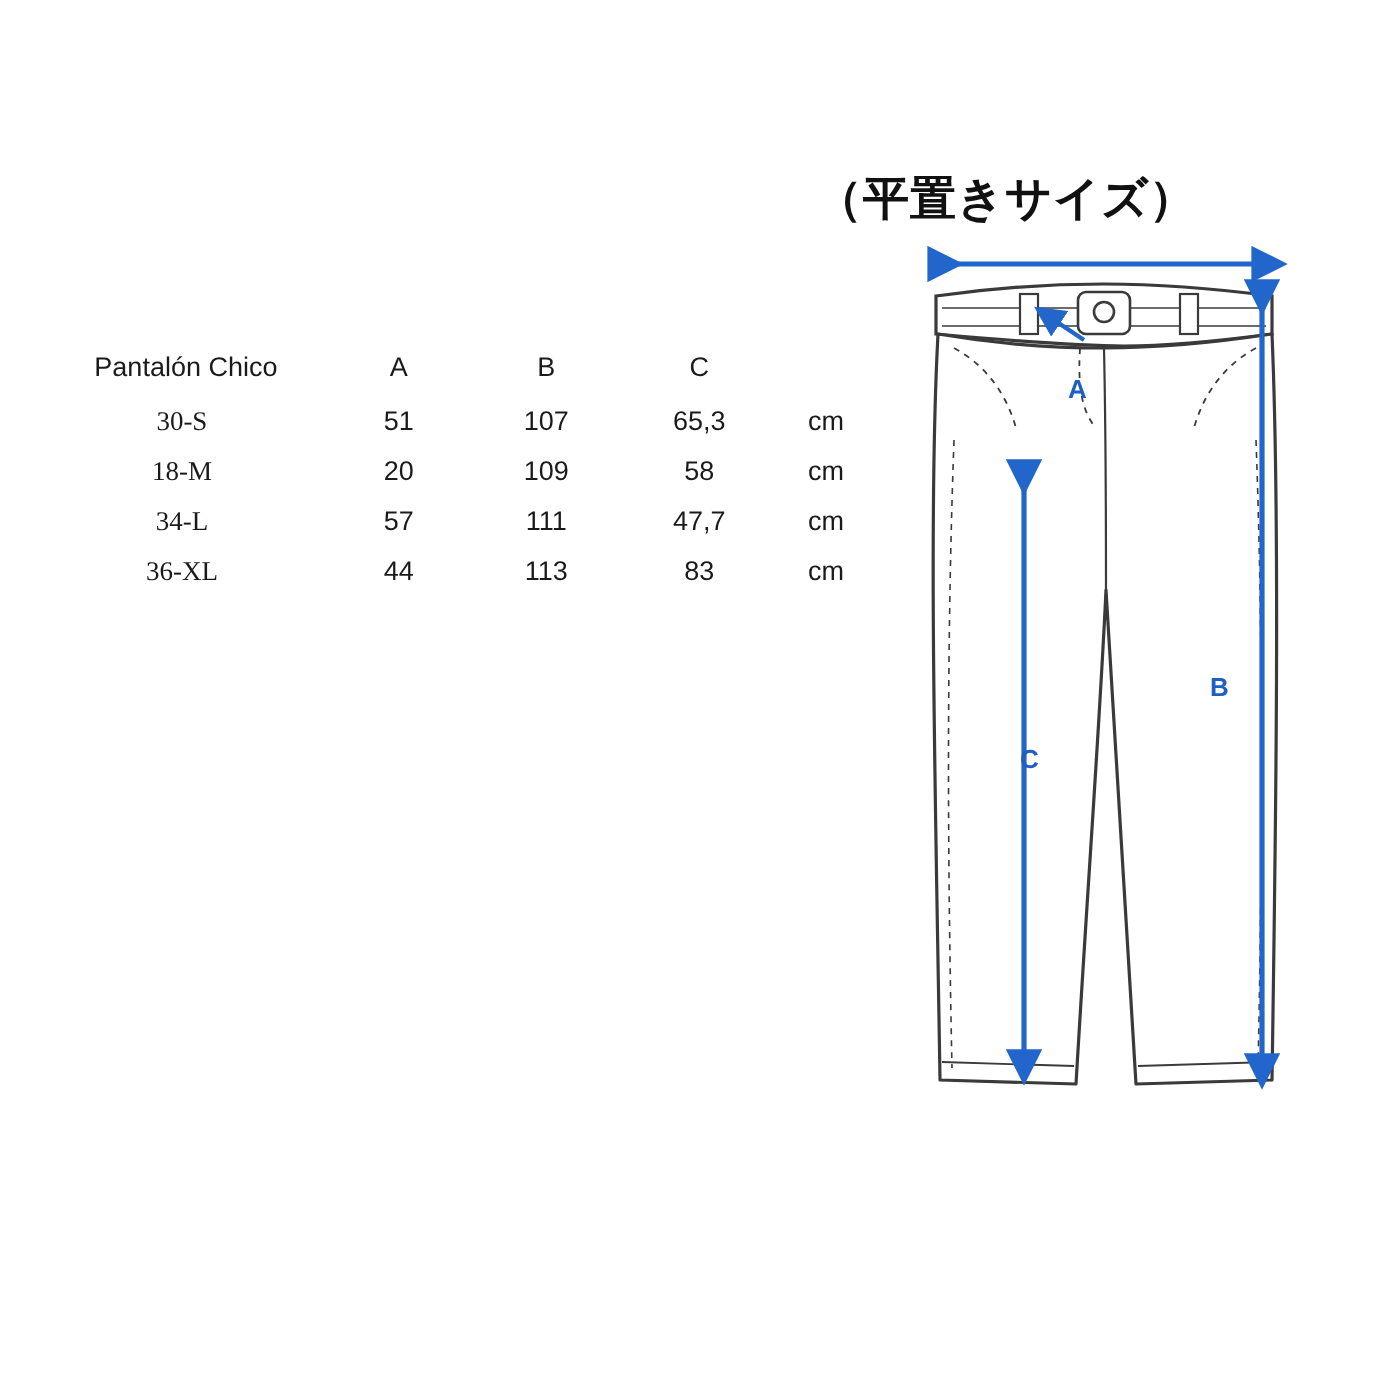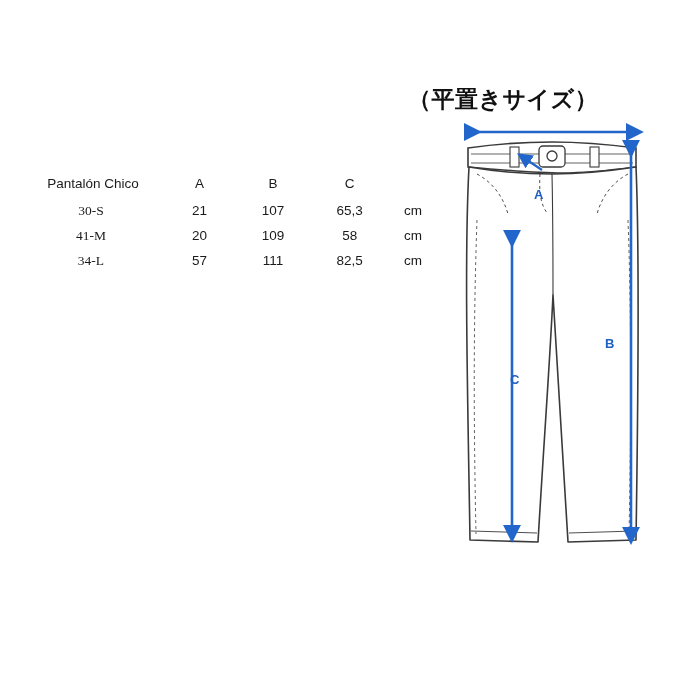--- a/index.html
+++ b/index.html
@@ -103,37 +103,44 @@
         <th class="col-label">Pantalón Chico</th>
         <th class="col-a">A</th>
         <th class="col-b">B</th>
         <th class="col-c">C</th>
         <th class="col-u"></th>
       </tr>
     </thead>
     <tbody>
       <tr>
         <td class="col-size">30-S</td>
-        <td class="col-a">21</td>
+        <td class="col-a">51</td>
         <td class="col-b">107</td>
         <td class="col-c">65,3</td>
         <td class="col-u">cm</td>
       </tr>
       <tr>
-        <td class="col-size">41-M</td>
+        <td class="col-size">18-M</td>
         <td class="col-a">20</td>
         <td class="col-b">109</td>
         <td class="col-c">58</td>
         <td class="col-u">cm</td>
       </tr>
       <tr>
         <td class="col-size">34-L</td>
         <td class="col-a">57</td>
         <td class="col-b">111</td>
-        <td class="col-c">82,5</td>
+        <td class="col-c">47,7</td>
+        <td class="col-u">cm</td>
+      </tr>
+      <tr>
+        <td class="col-size">36-XL</td>
+        <td class="col-a">44</td>
+        <td class="col-b">113</td>
+        <td class="col-c">83</td>
         <td class="col-u">cm</td>
       </tr>
     </tbody>
   </table>
 
   <div id="illustration">
     <svg width="250" height="470" viewBox="0 0 250 470" xmlns="http://www.w3.org/2000/svg">
       <defs>
         <marker id="ah" markerWidth="7" markerHeight="7" refX="3.2" refY="3.5" orient="auto" markerUnits="strokeWidth">
           <path d="M0,0 L7,3.5 L0,7 z" fill="#2266cc"></path>

